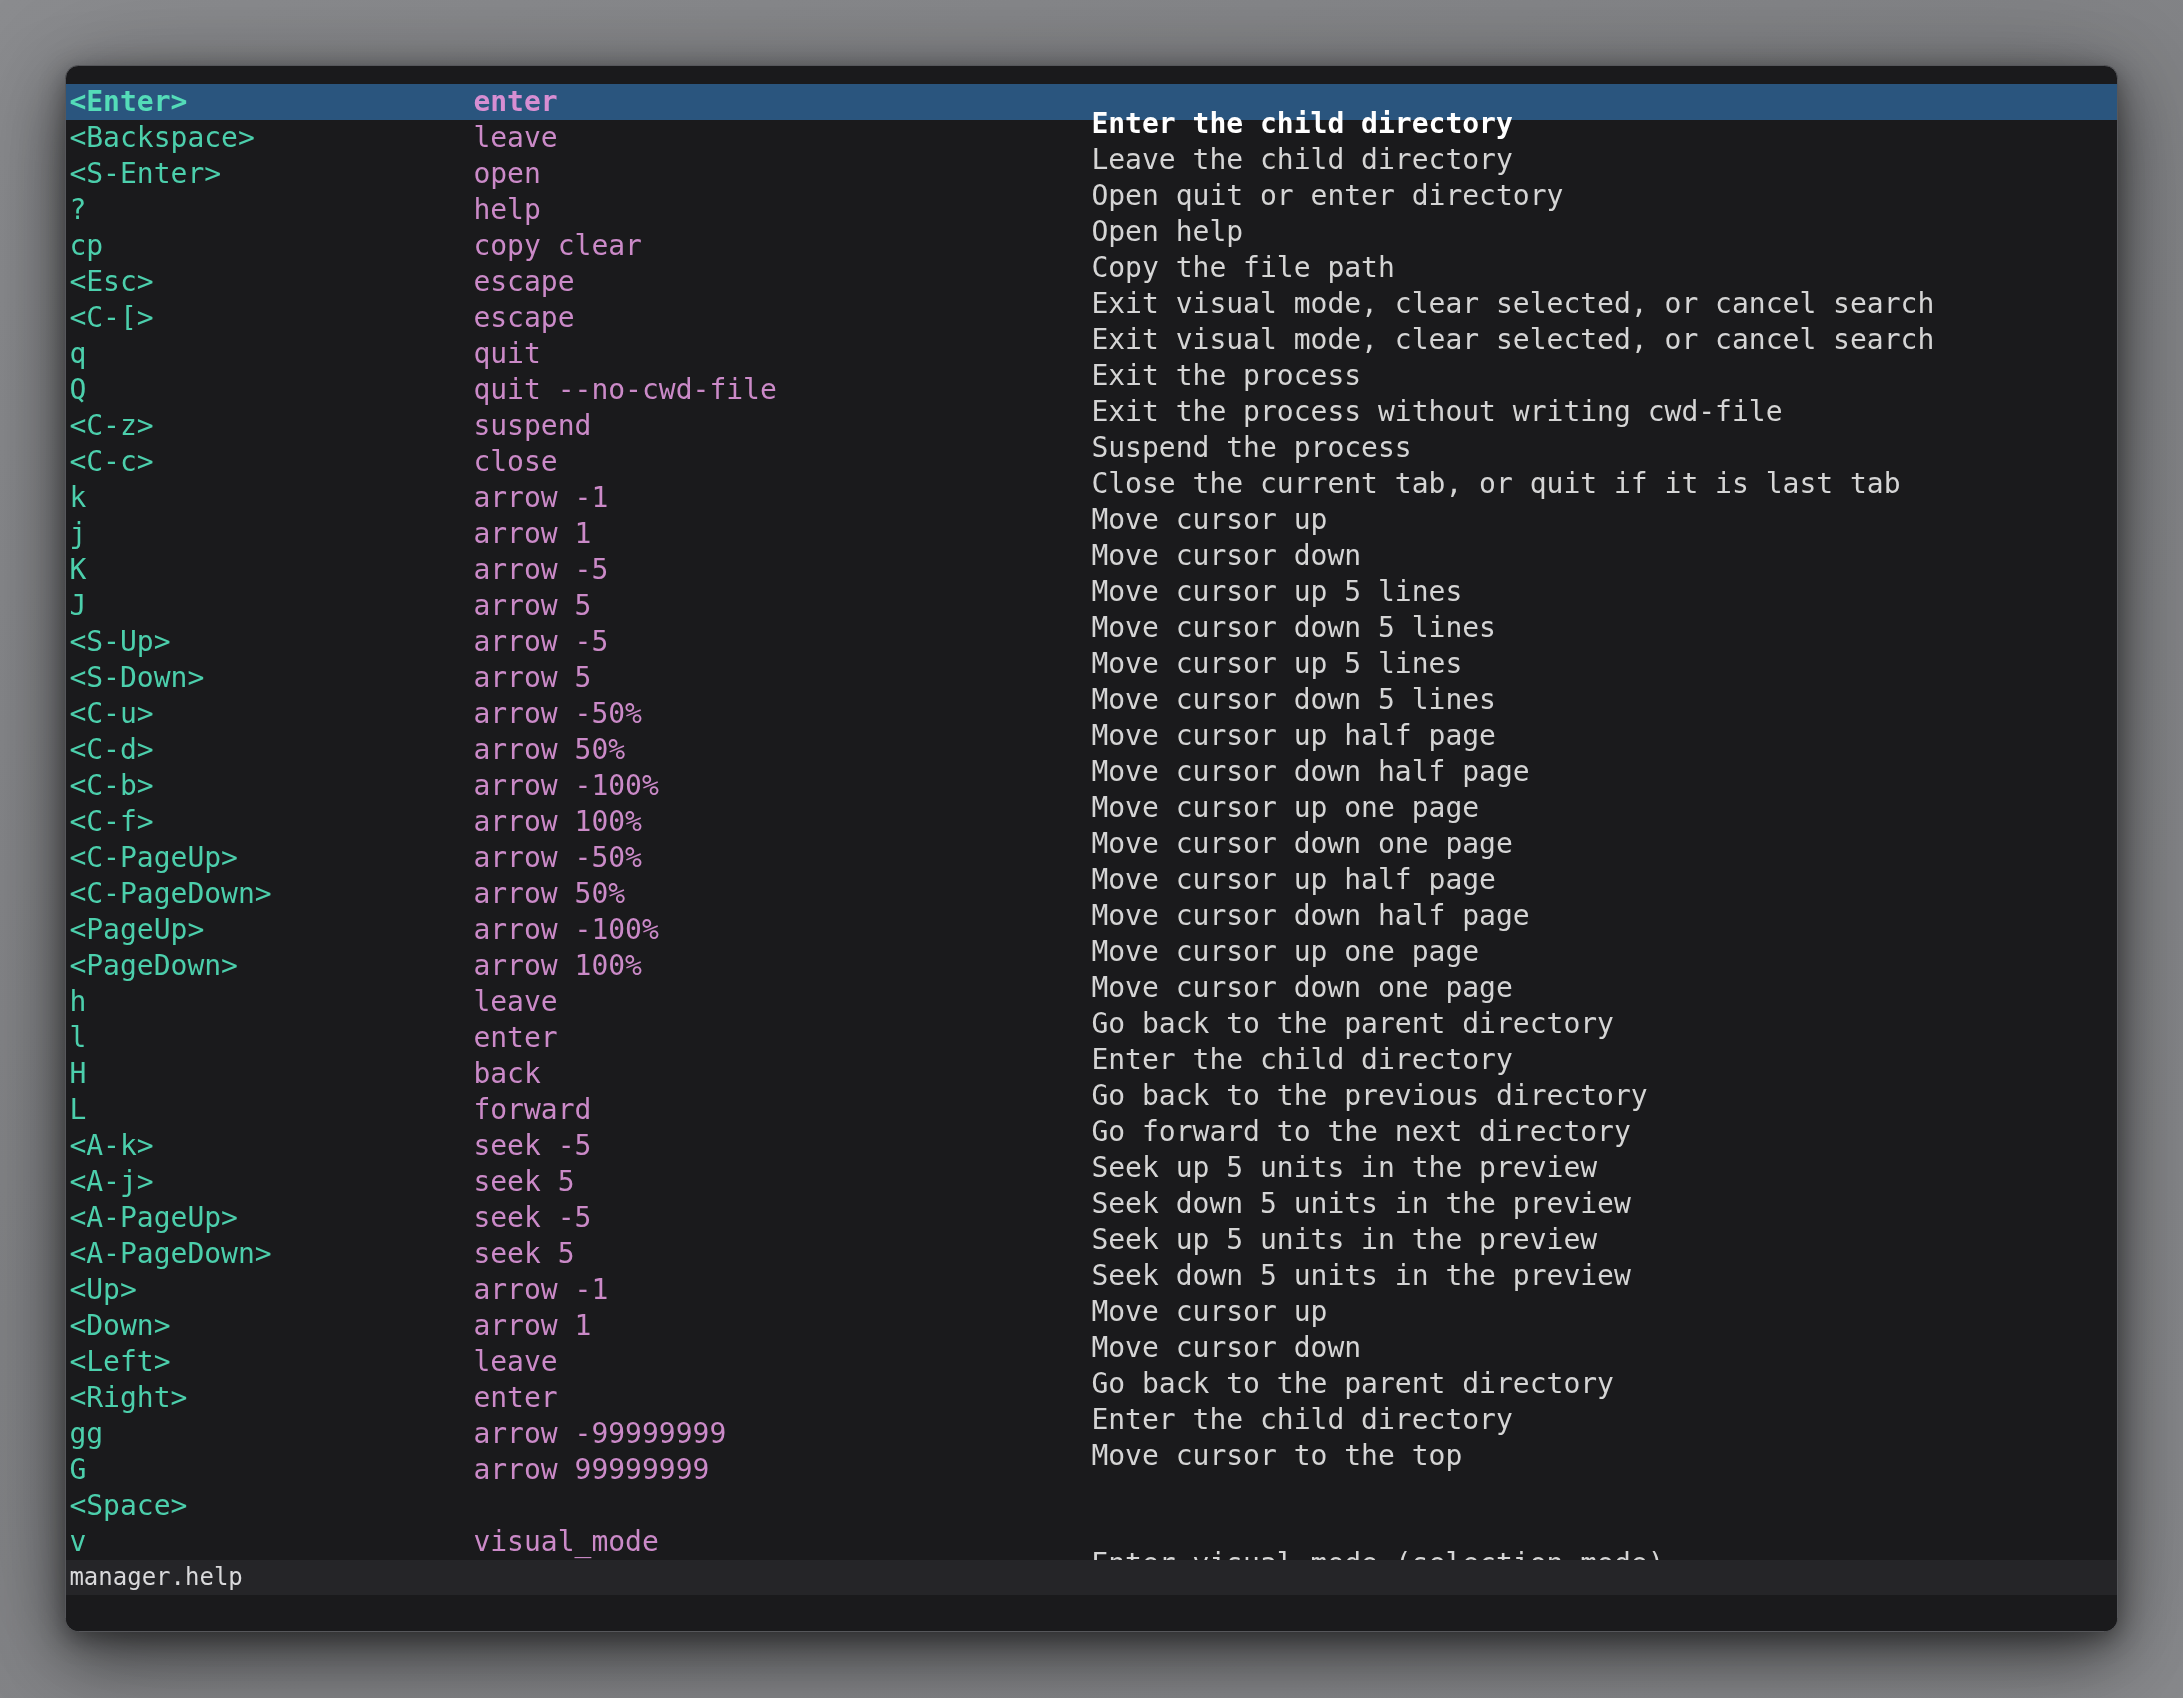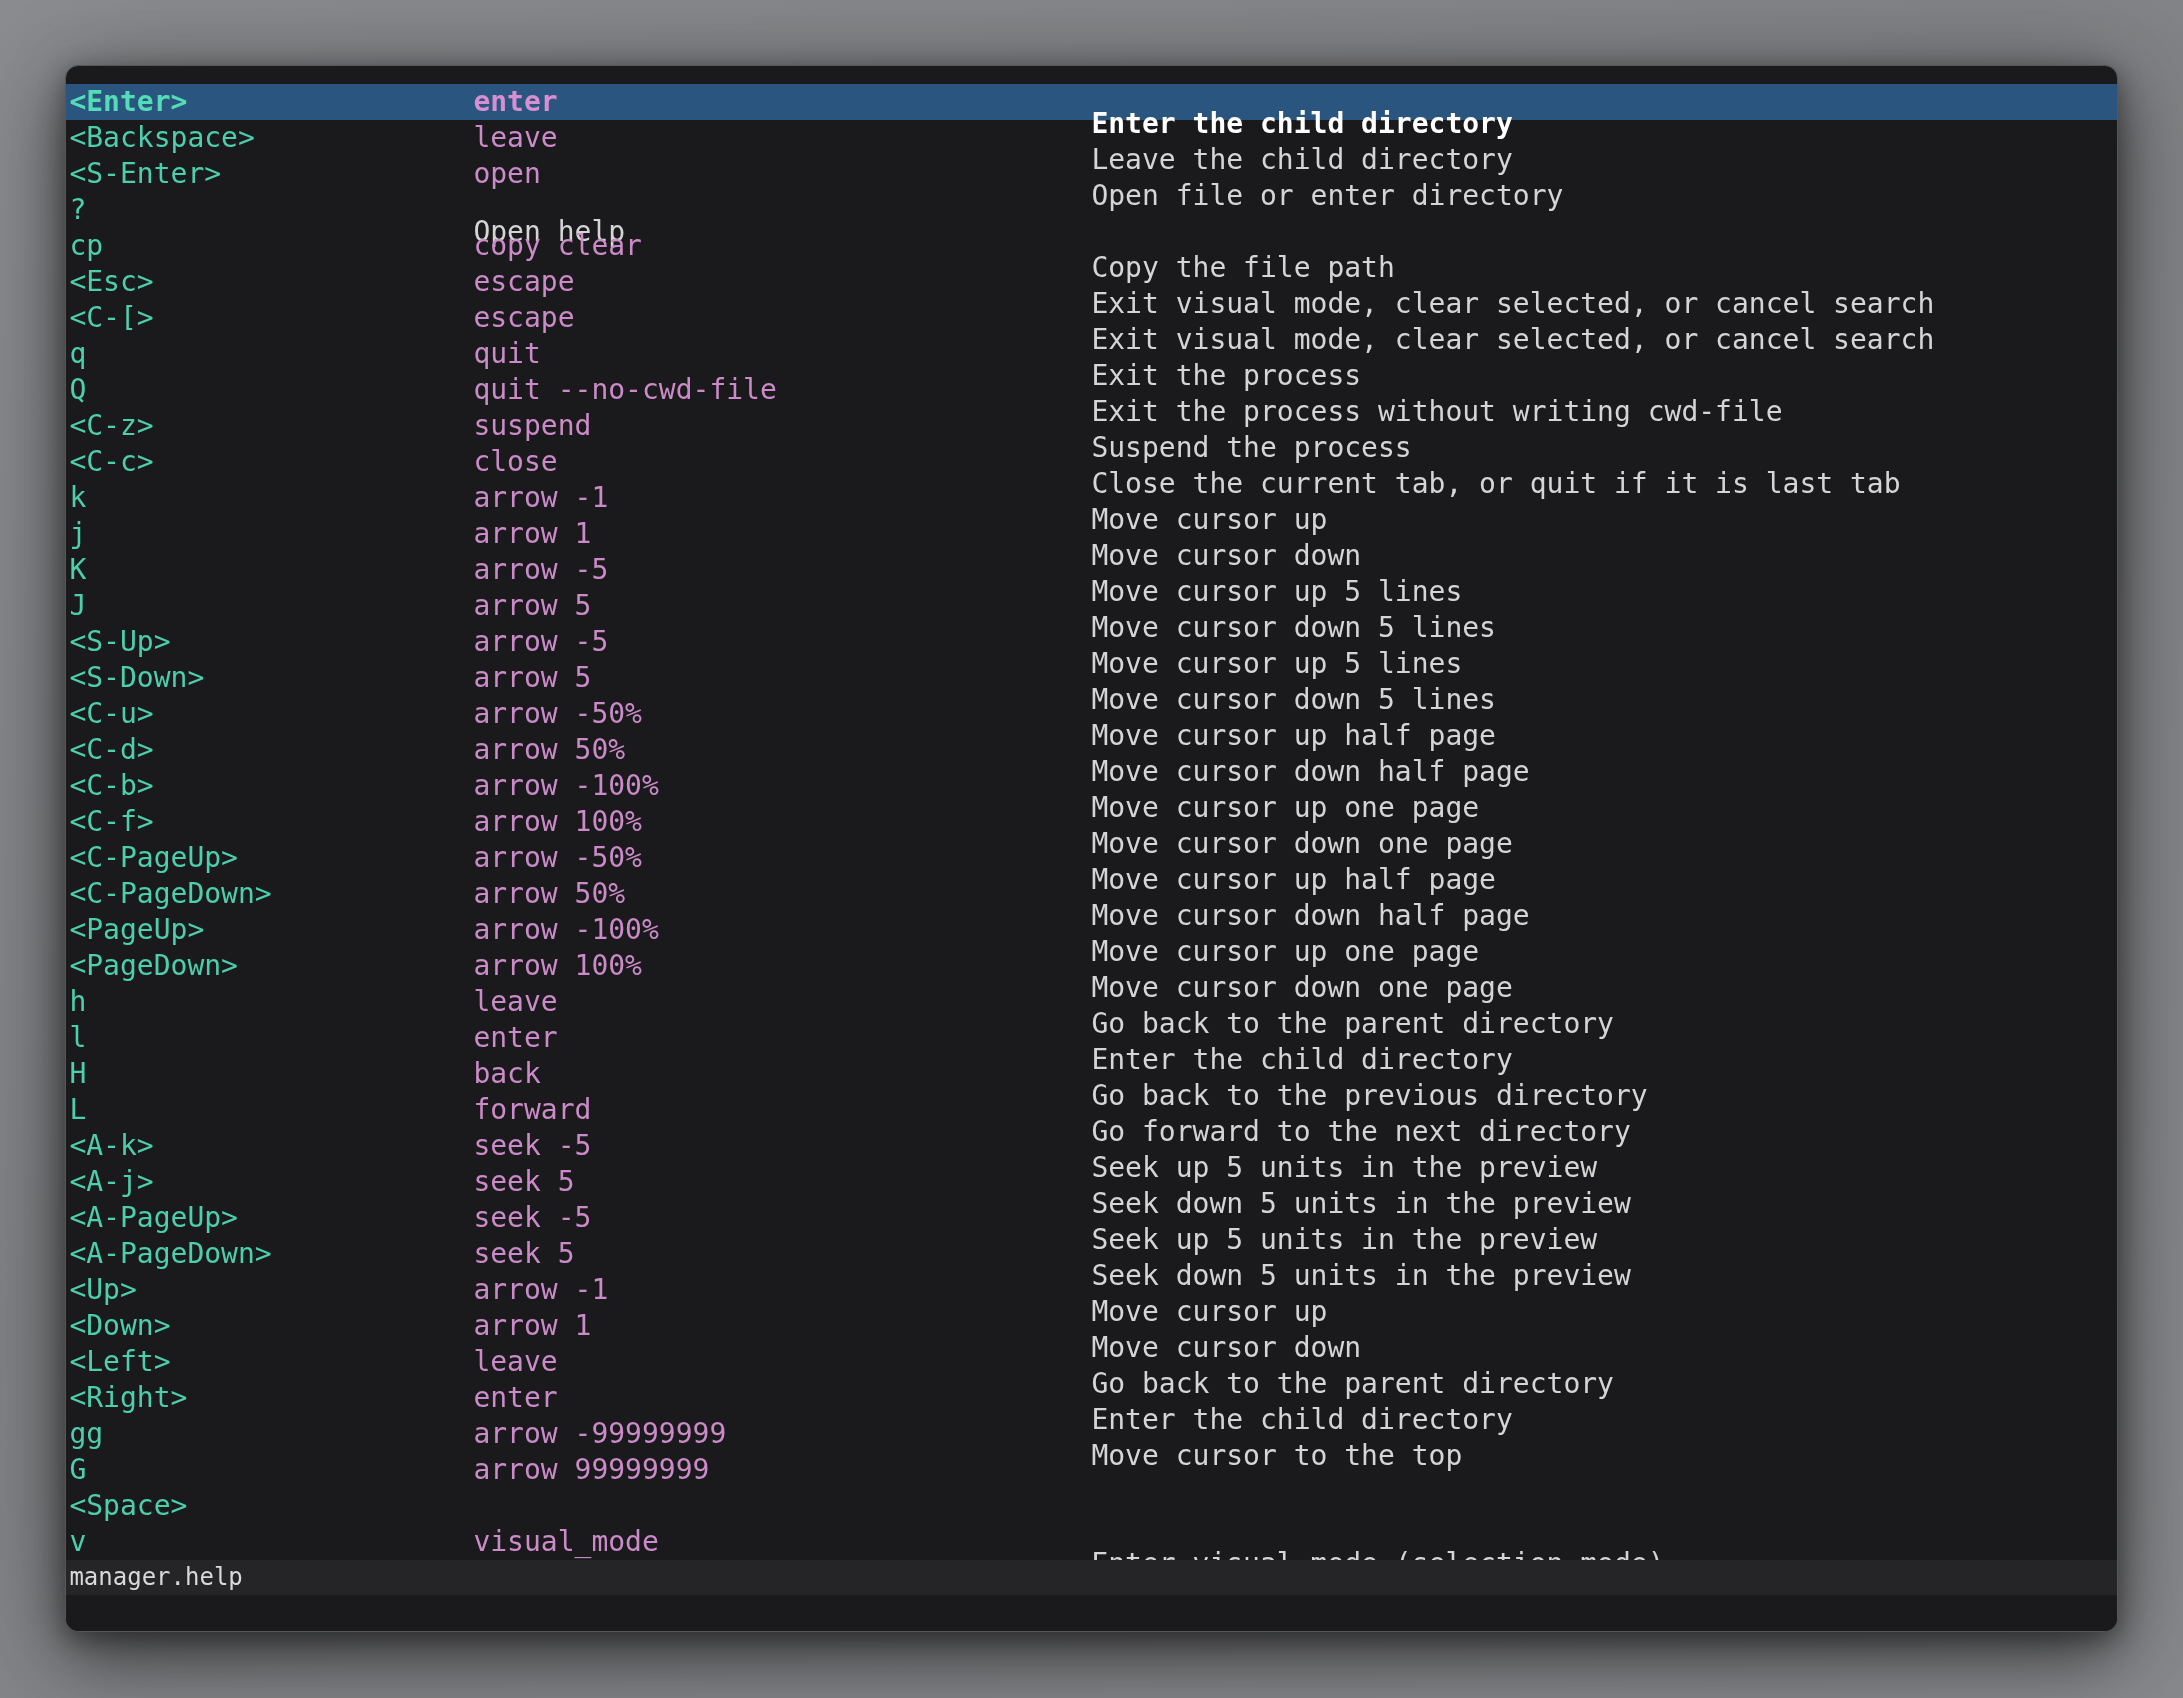--- a/index.html
+++ b/index.html
@@ -64,24 +64,25 @@
     <span class="description-cell">Enter the child directory</span>
   </div>
           <div class="row">
     <span class="key-cell">&lt;Backspace&gt;</span>
     <span class="command-cell">leave</span>
     <span class="description-cell">Leave the child directory</span>
   </div>
           <div class="row">
     <span class="key-cell">&lt;S-Enter&gt;</span>
     <span class="command-cell">open</span>
-    <span class="description-cell">Open file or enter directory</span>
+    <span class="description-cell">Open quit or enter directory</span>
   </div>
           <div class="row">
     <span class="key-cell">?</span>
+    <span class="command-cell">help</span>
     <span class="description-cell">Open help</span>
   </div>
           <div class="row">
     <span class="key-cell">cp</span>
     <span class="command-cell">copy clear</span>
     <span class="description-cell">Copy the file path</span>
   </div>
           <div class="row">
     <span class="key-cell">&lt;Esc&gt;</span>
     <span class="command-cell">escape</span>

